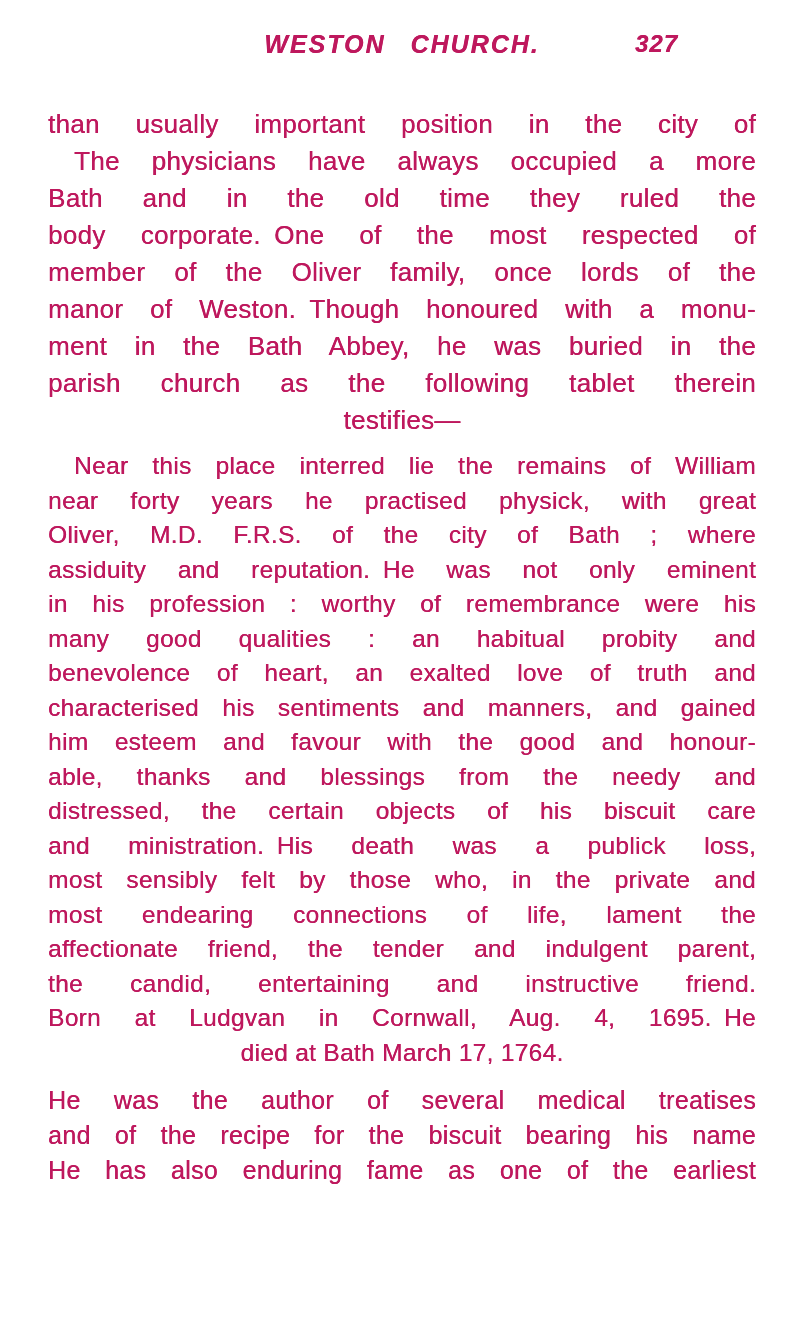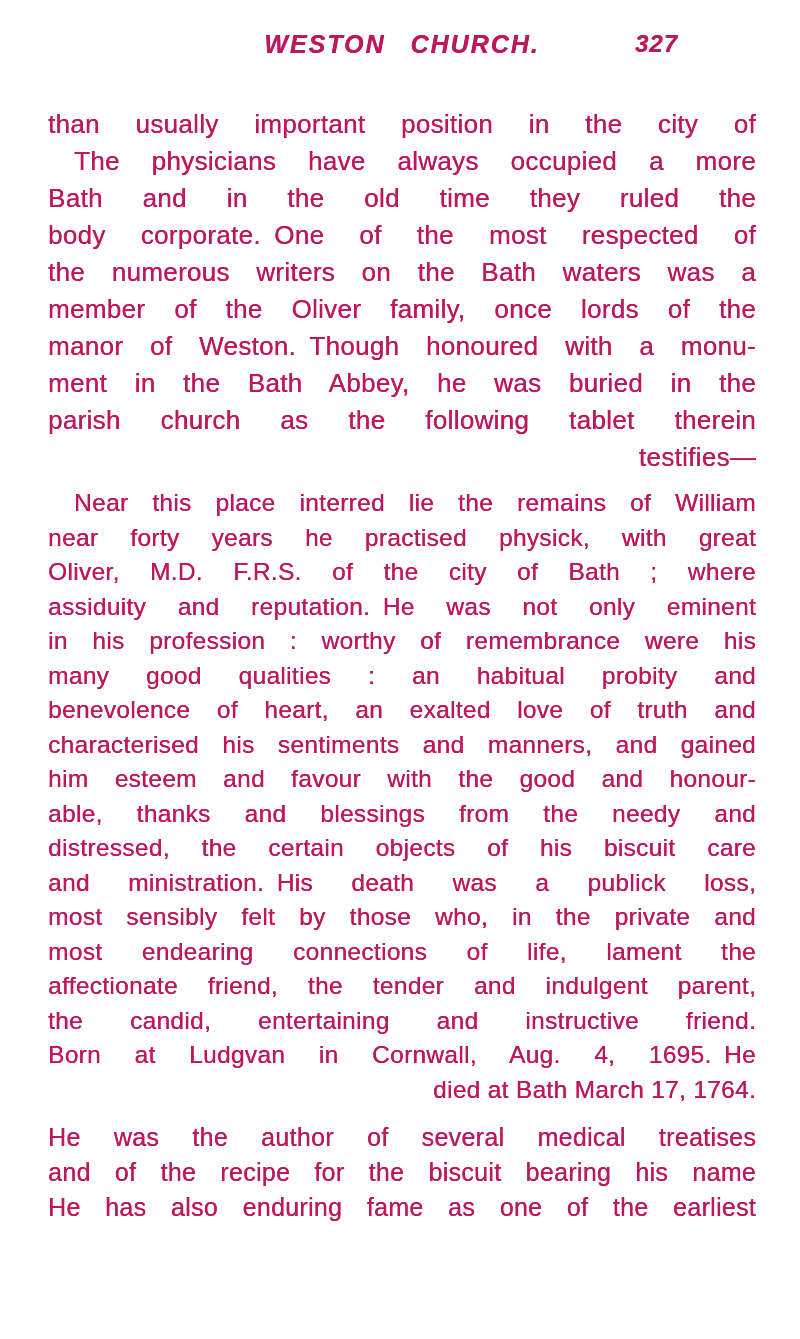--- a/index.html
+++ b/index.html
@@ -32,21 +32,21 @@
     position: absolute;
     top: 0;
     right: 78px;
     letter-spacing: 1px;
     font-size: 24px;
   }
 
   .body-text { margin-top: 34px; letter-spacing: 0.3px; }
 
   .para .line {
-    text-align: right;
+    text-align: center;
   }
   .para .line.just {
     text-align: justify;
     -moz-text-align-last: justify;
     text-align-last: justify;
   }
   .para .line.first { text-indent: 26px; }
 
   .para:nth-child(1) { font-size: 26px;   line-height: 37px; }
   .para:nth-child(2) { font-size: 24.5px; line-height: 34.5px; margin-top: 10px; }
@@ -59,21 +59,20 @@
   <div class="running-head">
     <span class="head-title">WESTON CHURCH.</span>
     <span class="page-num">327</span>
   </div>
   <div class="body-text" id="paragraphs">
       <div class="para">
         <div class="line just">than usually important position in the city of</div>
         <div class="line just first">The physicians have always occupied a more</div>
         <div class="line just">Bath and in the old time they ruled the</div>
         <div class="line just">body corporate. One of the most respected of</div>
-        <div class="line just">the numerous writers on the Bath waters was a</div>
         <div class="line just">member of the Oliver family, once lords of the</div>
         <div class="line just">manor of Weston. Though honoured with a monu-</div>
         <div class="line just">ment in the Bath Abbey, he was buried in the</div>
         <div class="line just">parish church as the following tablet therein</div>
         <div class="line">testifies—</div>
       </div>
       <div class="para">
         <div class="line just first">Near this place interred lie the remains of William</div>
         <div class="line just">near forty years he practised physick, with great</div>
         <div class="line just">Oliver, M.D. F.R.S. of the city of Bath ; where</div>

